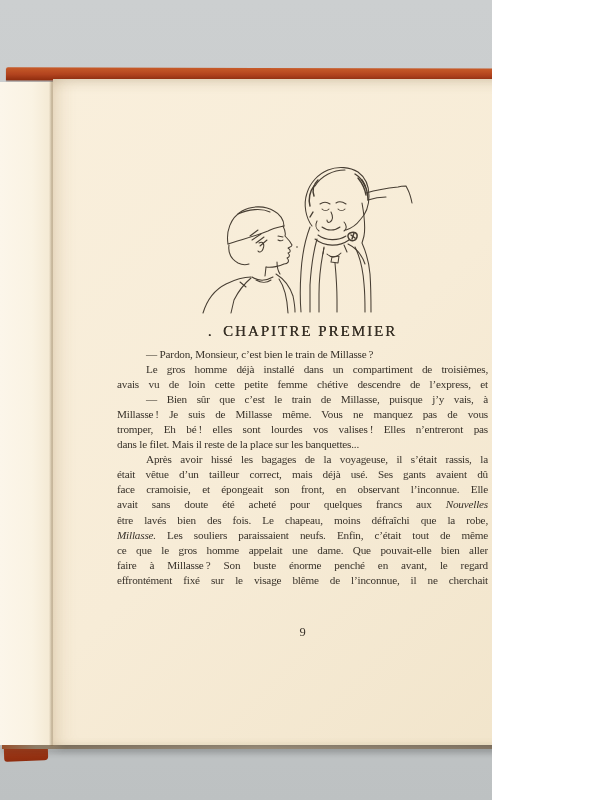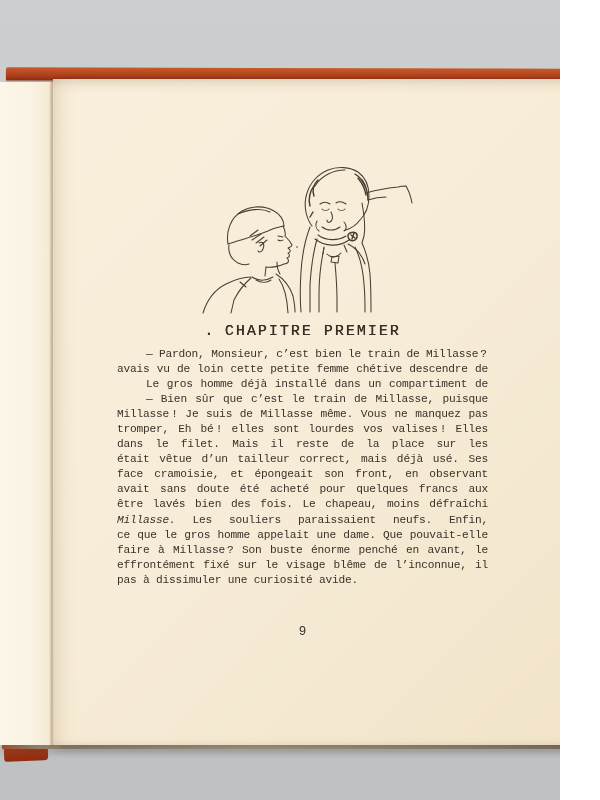--- a/index.html
+++ b/index.html
@@ -1,18 +1,18 @@
 <!DOCTYPE html>
 <html style="--bg-top: #cccfd0; --bg-mid: #c7cacb; --bg-bottom: #bdc1c2; --cover: #b2431e; --page: #f7ecd7; --page-left: #faf3e3; --ink: #38322a;"><head>
 <meta charset="utf-8">
 <style>
   html,body{margin:0;padding:0;}
   body{width:600px;height:800px;font-family:"Liberation Serif","DejaVu Serif",serif;}
-  .scene{position:relative;width:560px;height:800px;overflow:hidden;
-         background:linear-gradient(180deg,var(--bg-top) 0%,var(--bg-mid) 55%,var(--bg-bottom) 100%);font-family:Liberation Mono, monospace;}
+  .scene{position:relative;width:492px;height:800px;overflow:hidden;
+         background:linear-gradient(180deg,var(--bg-top) 0%,var(--bg-mid) 55%,var(--bg-bottom) 100%);}
   
   .cover-top{position:absolute;left:6px;top:68px;width:562px;height:13px;z-index:1;
      background:linear-gradient(180deg,#c75b29 0%,var(--cover) 55%,#8e2c0e 100%);
      border-radius:2px 3px 0 0;transform:rotate(0.15deg);
      box-shadow:0 1px 1px rgba(80,30,10,.5);}
   .cover-bottom{position:absolute;left:4px;top:745px;width:44px;height:16px;z-index:0;
      background:linear-gradient(180deg,var(--cover),#8e2c0e);
      transform:rotate(-2deg);border-radius:0 0 4px 3px;}
   
   .left-page{position:absolute;left:0;top:82px;width:53px;height:663px;z-index:2;
@@ -137,31 +137,31 @@
 
         <path d="M 310,227 C 305,240 302,256 301,272 C 300,287 300,300 301,312"></path>
         <path d="M 317,239 C 313,253 311,269 310,285 C 310,295 310,304 310,312"></path>
         <path d="M 324,248 C 321,262 319,278 319,294 L 319,312"></path>
       </g>
     </svg>
 
     <div class="heading">. CHAPITRE  PREMIER</div>
     <div class="text" id="body-text">
         <div class="line indent last"><span>— Pardon, Monsieur, c’est bien le train de Millasse ?</span></div>
+        <div class="line indent"><span>Le gros homme déjà installé dans un compartiment de troisièmes,</span></div>
         <div class="line"><span>avais vu de loin cette petite femme chétive descendre de l’express, et</span></div>
-        <div class="line indent"><span>Le gros homme déjà installé dans un compartiment de troisièmes,</span></div>
         <div class="line indent"><span>— Bien sûr que c’est le train de Millasse, puisque j’y vais, à</span></div>
         <div class="line"><span>Millasse ! Je suis de Millasse même. Vous ne manquez pas de vous</span></div>
         <div class="line"><span>tromper, Eh bé ! elles sont lourdes vos valises ! Elles n’entreront pas</span></div>
         <div class="line last"><span>dans le filet. Mais il reste de la place sur les banquettes...</span></div>
+        <div class="line indent"><span>Après avoir hissé les bagages de la voyageuse, il s’était rassis, la</span></div>
         <div class="line"><span>était vêtue d’un tailleur correct, mais déjà usé. Ses gants avaient dû</span></div>
         <div class="line"><span>face cramoisie, et épongeait son front, en observant l’inconnue. Elle</span></div>
         <div class="line"><span>avait sans doute été acheté pour quelques francs aux </span><span class="it">Nouvelles</span></div>
         <div class="line"><span>être lavés bien des fois. Le chapeau, moins défraîchi que la robe,</span></div>
         <div class="line"><span class="it">Millasse.</span><span> Les souliers paraissaient neufs. Enfin, c’était tout de même</span></div>
         <div class="line"><span>ce que le gros homme appelait une dame. Que pouvait-elle bien aller</span></div>
         <div class="line"><span>faire à Millasse ? Son buste énorme penché en avant, le regard</span></div>
         <div class="line"><span>effrontément fixé sur le visage blême de l’inconnue, il ne cherchait</span></div>
-        <div class="line last"><span>pas à dissimuler une curiosité avide.</span></div>
       </div>
     <div class="folio">9</div>
   </div>
 </div>
 
 </body></html>

